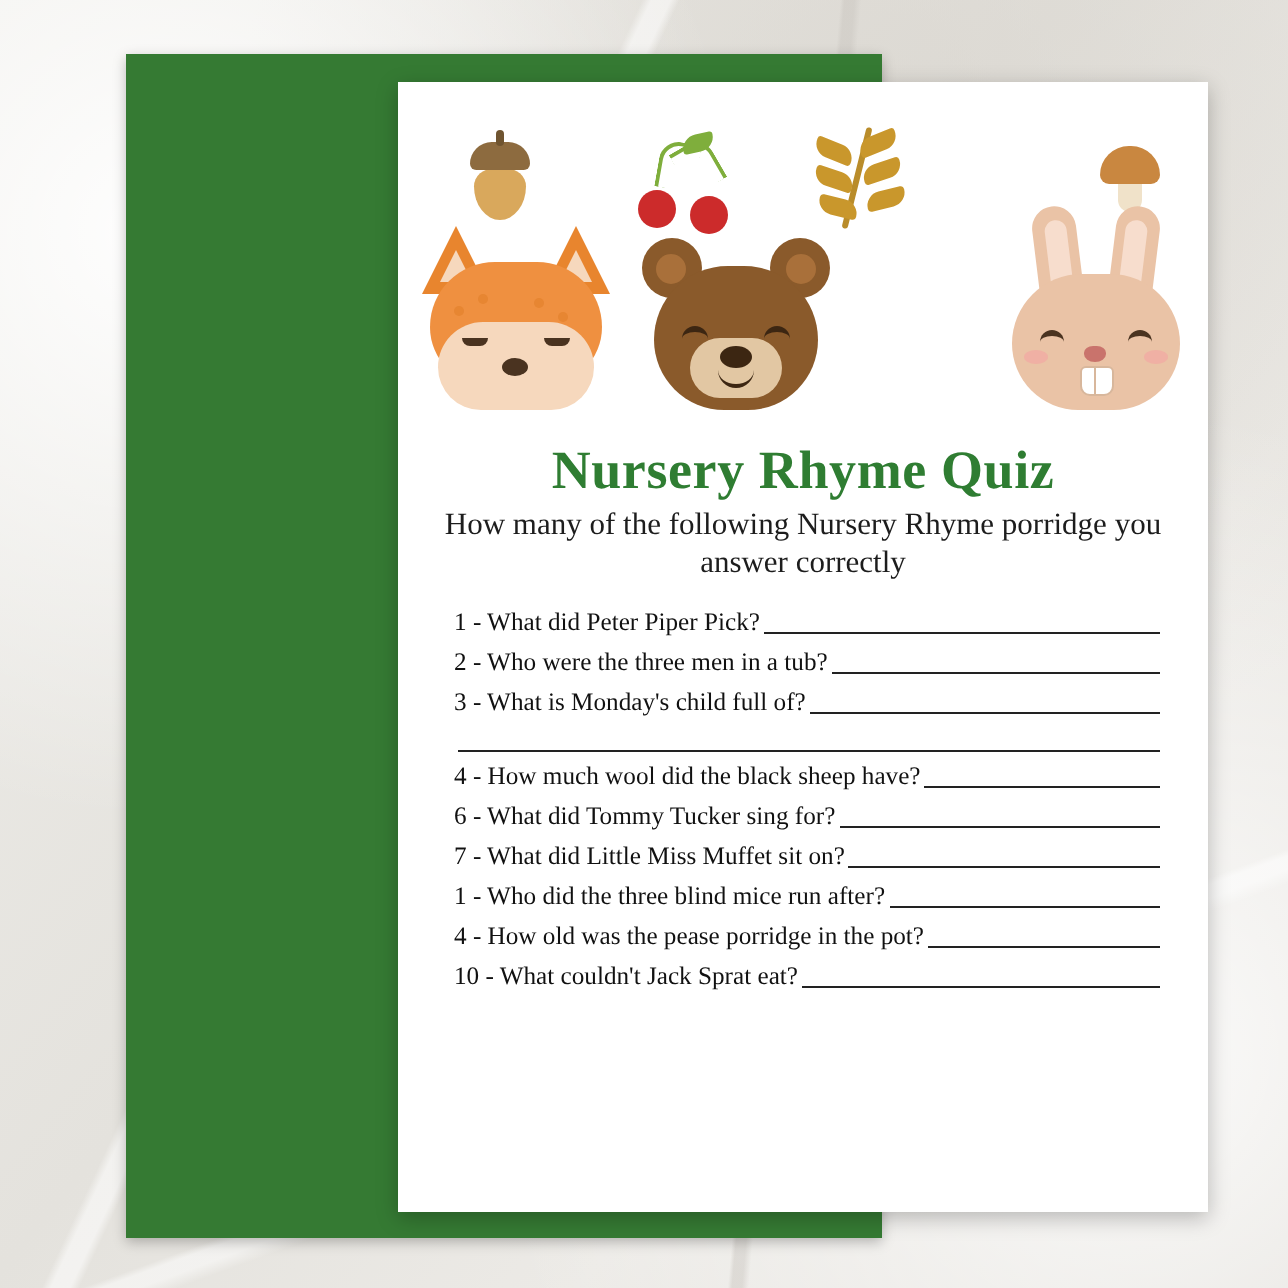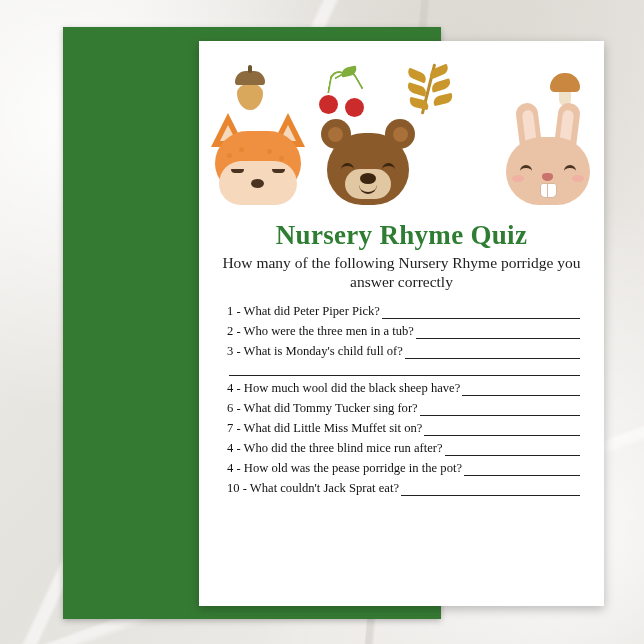--- a/index.html
+++ b/index.html
@@ -78,21 +78,21 @@
     line-height: 1.25;
     padding: 0 20px;
     margin: 2px 0 12px 0;
   }
 
   .questions {
     padding: 0 24px 0 28px;
   }
   .q-row {
     display: flex;
-    align-items: flex-end;
+    align-items: center;
     font-size: 12.6px;
     color: #111;
     margin-bottom: 5px;
     white-space: nowrap;
   }
   .q-text { flex: 0 0 auto; }
   .q-line {
     flex: 1 1 auto;
     border-bottom: 1px solid #222;
     height: 11px;
@@ -465,21 +465,21 @@
     </div>
     <div class="q-row">
       <span class="q-text">6 - What did Tommy Tucker sing for?</span>
       <span class="q-line"></span>
     </div>
     <div class="q-row">
       <span class="q-text">7 - What did Little Miss Muffet sit on?</span>
       <span class="q-line"></span>
     </div>
     <div class="q-row">
-      <span class="q-text">4 - Who did the three blind mice run after?</span>
+      <span class="q-text">1 - Who did the three blind mice run after?</span>
       <span class="q-line"></span>
     </div>
     <div class="q-row">
       <span class="q-text">4 - How old was the pease porridge in the pot?</span>
       <span class="q-line"></span>
     </div>
     <div class="q-row">
       <span class="q-text">10 - What couldn't Jack Sprat eat?</span>
       <span class="q-line"></span>
     </div>

